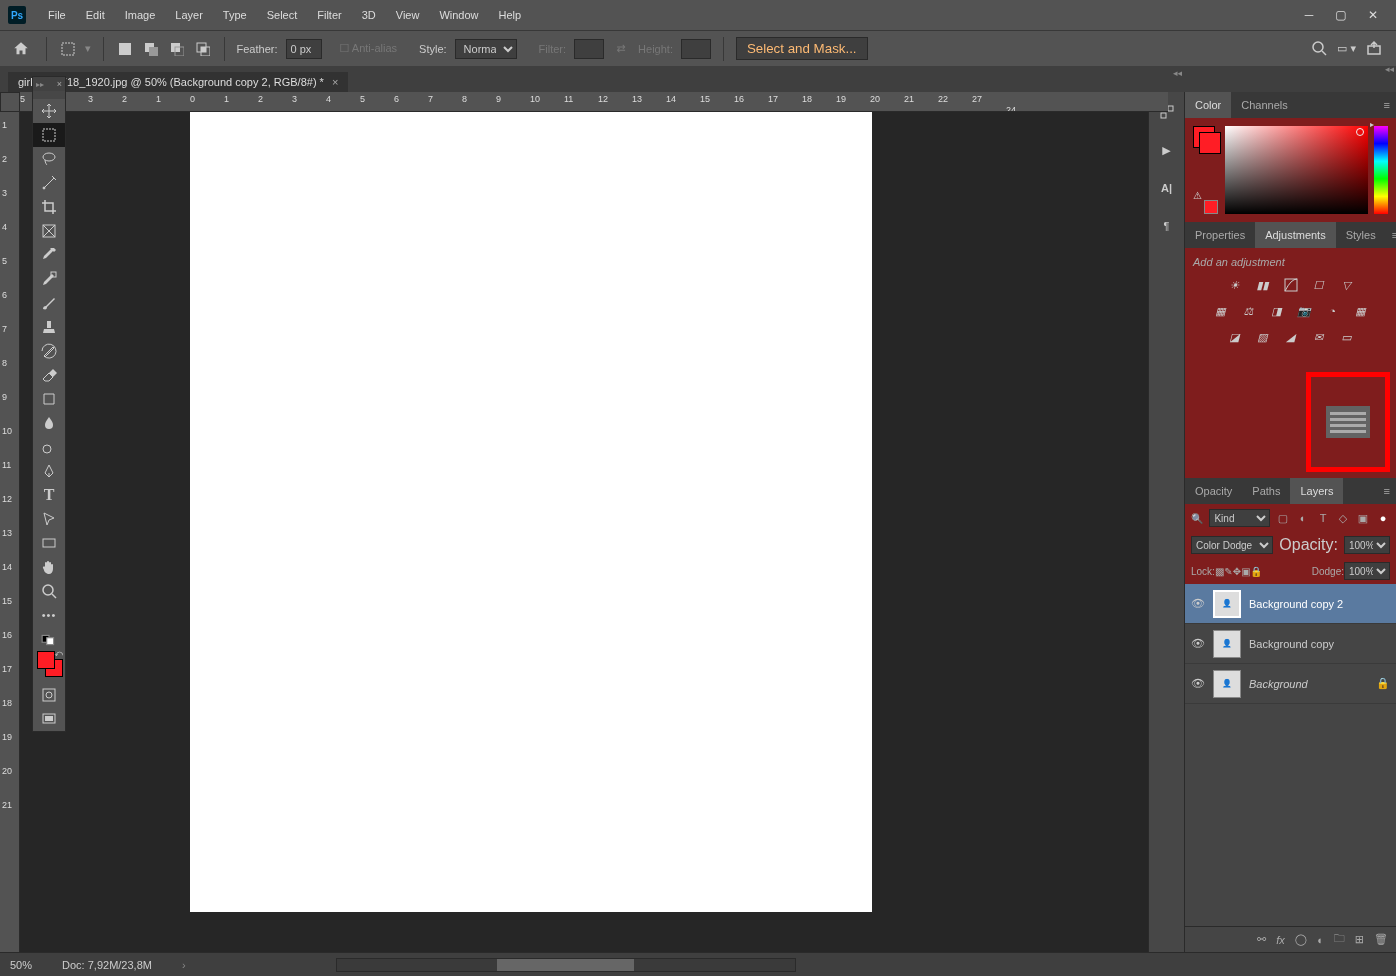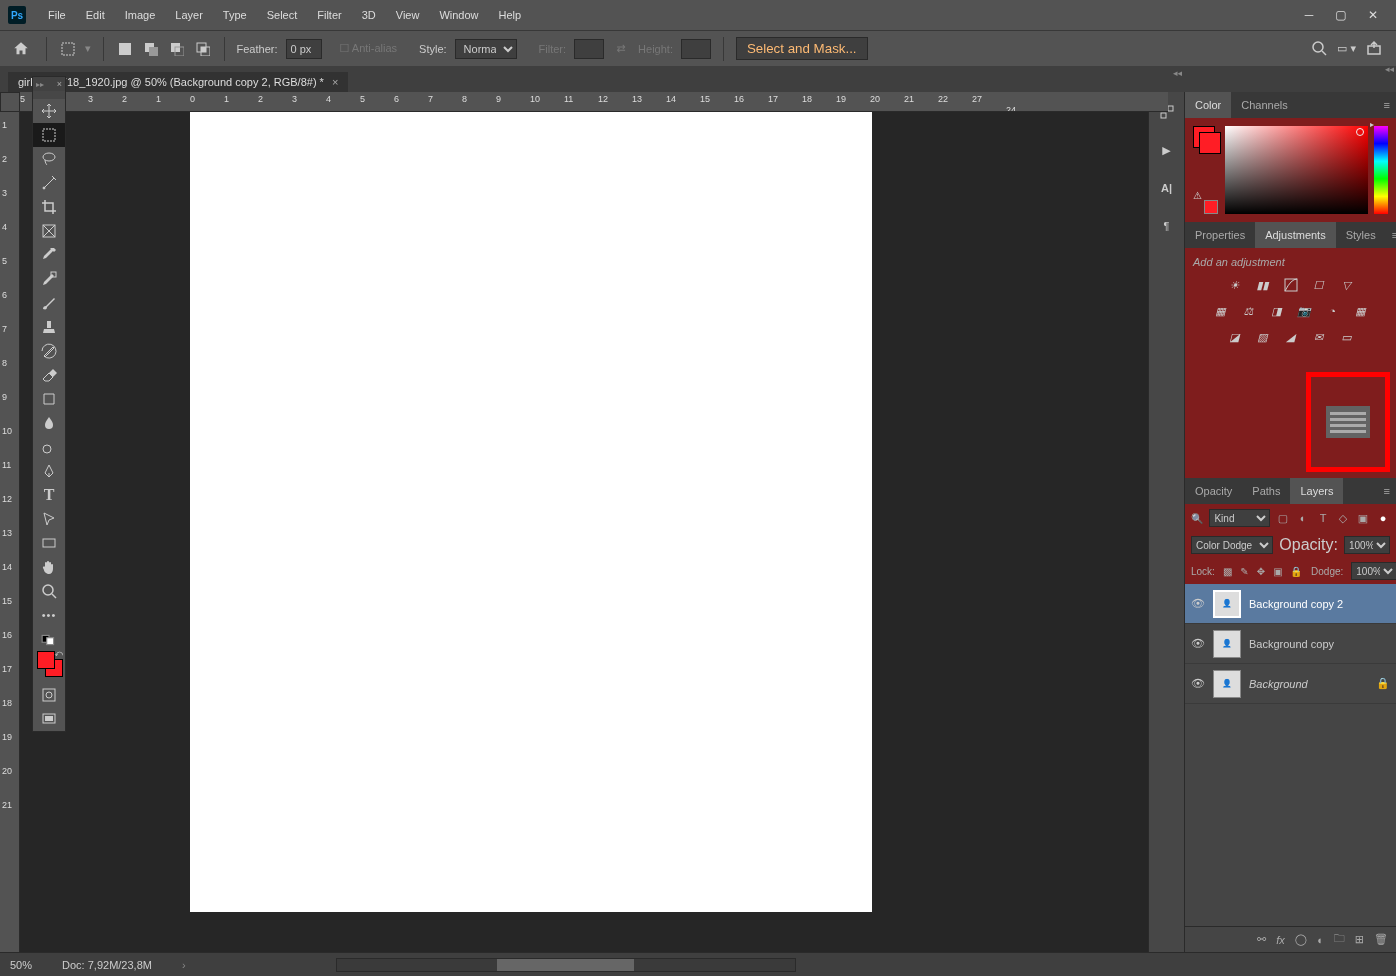--- a/index.html
+++ b/index.html
@@ -60,21 +60,21 @@
 .adj-row { display: flex; gap: 10px; margin-bottom: 8px; justify-content: center; }
 .adj-icon { width: 18px; height: 18px; display: flex; align-items: center; justify-content: center; color: #ccc; cursor: pointer; }
 .highlight-box { position: absolute; right: 6px; bottom: 6px; width: 84px; height: 100px; border: 5px solid #ff0000; display: flex; align-items: center; justify-content: center; }
 .highlight-inner { width: 44px; height: 32px; background: #636363; display: flex; flex-direction: column; justify-content: space-around; padding: 4px; }
 .highlight-line { height: 3px; background: #aaa; }
 .layers-body { flex: 1; display: flex; flex-direction: column; }
 .layers-filter { height: 28px; display: flex; align-items: center; padding: 0 6px; gap: 6px; }
 .layers-select { background: #3f3f3f; border: 1px solid #2a2a2a; color: #ccc; height: 18px; font-size: 10px; flex: 1; }
 .filter-icon { width: 14px; height: 14px; color: #aaa; cursor: pointer; display: flex; align-items: center; justify-content: center; font-size: 11px; }
 .layers-blend { height: 26px; display: flex; align-items: center; padding: 0 6px; gap: 6px; }
-.layers-lock { height: 26px; display: flex; align-items: center; padding: 0 6px; gap: 8px; font-size: 10px; color: #aaa; }
+.layers-lock { height: 26px; display: flex; align-items: center; padding: 0 6px; font-size: 10px; color: #aaa; }
 .layer-list { flex: 1; overflow: auto; background: #454545; }
 .layer-row { height: 40px; display: flex; align-items: center; padding: 0 6px; gap: 8px; border-bottom: 1px solid #3a3a3a; cursor: pointer; }
 .layer-row.selected { background: #5a7aa0; color: #fff; }
 .layer-eye { width: 14px; color: #ccc; cursor: pointer; }
 .layer-thumb { width: 28px; height: 28px; background: #ddd; border: 1px solid #888; display: flex; align-items: center; justify-content: center; font-size: 8px; color: #333; }
 .layer-row.selected .layer-thumb { border: 2px solid #fff; }
 .layer-name { flex: 1; font-size: 11px; }
 .layer-lock { color: #aaa; }
 .layers-footer { height: 26px; background: #454545; display: flex; align-items: center; justify-content: flex-end; gap: 10px; padding: 0 8px; border-top: 1px solid #2a2a2a; }
 .footer-icon { color: #aaa; cursor: pointer; font-size: 11px; }

